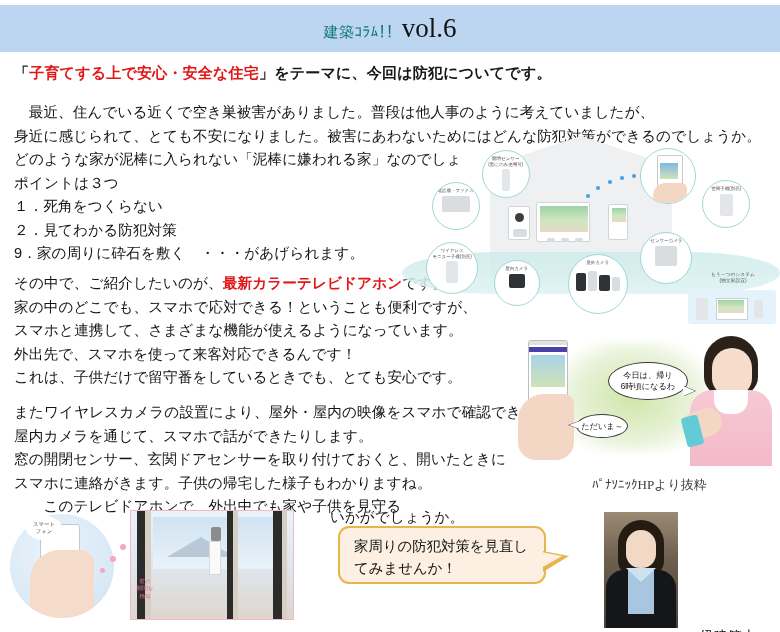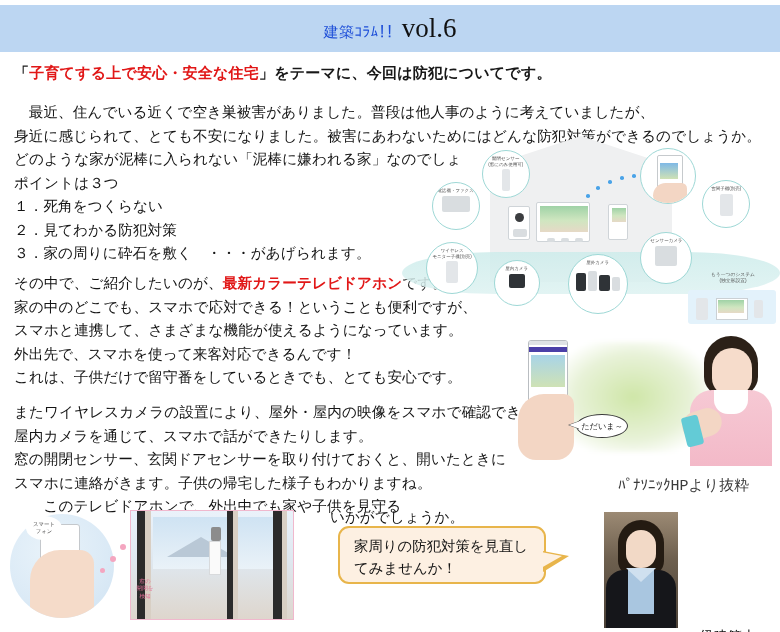--- a/index.html
+++ b/index.html
@@ -27,21 +27,21 @@
     justify-content: center;
   }
   .banner-inner {
     display: flex;
     align-items: baseline;
     white-space: pre;
   }
   .banner-small {
     font-family: Liberation Mono, monospace;
     font-size: 15px;
-    color: #1d4ed8;
+    color: #0f766e;
     letter-spacing: 0.5px;
   }
   .banner-big {
     font-family: "Liberation Serif", "DejaVu Serif", serif;
     font-size: 27px;
     color: #111111;
     letter-spacing: 1px;
     margin-left: 14px;
   }
   .banner-vol {
@@ -322,23 +322,23 @@
     content: ""; position: absolute;
     left: -8px; top: 6px;
     width: 0; height: 0;
     border-top: 4px solid transparent;
     border-bottom: 4px solid transparent;
     border-right: 11px solid #ffffff;
     filter: drop-shadow(-1px 0 0 #3a3a3a);
   }
   .credit {
     position: absolute;
-    left: 618px; top: 476px;
-    font-family: Liberation Mono, monospace;
-    font-size: 15px;
+    left: 592px; top: 476px;
+    font-family: Liberation Serif, serif;
+    font-size: 13px;
     color: #3a3a3a;
     white-space: pre;
   }
 
   
   .bl-scene { position: absolute; left: 4px; top: 506px; width: 330px; height: 120px; }
   .circle-photo {
     position: absolute;
     left: 6px; top: 8px;
     width: 104px; height: 104px;
@@ -444,21 +444,21 @@
 
 <div class="banner">
   <div class="banner-inner">
     <span class="banner-small">建築ｺﾗﾑ！！</span>
     <span class="banner-vol">vol.6</span>
   </div>
 </div>
 
 <div class="lede"><span class="blk">「</span><span class="red">子育てする上で安心・安全な住宅</span><span class="blk">」</span><span class="blk">をテーマに、今回は</span><span class="blk">防犯</span><span class="blk">についてです。</span></div>
 
-<div class="para para-1"><div>　最近、住んでいる近くで空き巣被害がありました。普段は他人事のように考えていましたが、</div><div>身近に感じられて、とても不安になりました。被害にあわないためにはどんな防犯対策ができるのでしょうか。</div><div>どのような家が泥棒に入られない「泥棒に嫌われる家」なのでしょ</div><div>ポイントは３つ</div><div>１．死角をつくらない</div><div>２．見てわかる防犯対策</div><div>３．家の周りに砕石を敷く　・・・があげられます。</div></div>
+<div class="para para-1"><div>　最近、住んでいる近くで空き巣被害がありました。普段は他人事のように考えていましたが、</div><div>身近に感じられて、とても不安になりました。被害にあわないためにはどんな防犯対策ができるのでしょうか。</div><div>どのような家が泥棒に入られない「泥棒に嫌われる家」なのでしょ</div><div>ポイントは３つ</div><div>１．死角をつくらない</div><div>２．見てわかる防犯対策</div><div>9．家の周りに砕石を敷く　・・・があげられます。</div></div>
 
 <div class="para para-2"><div><span>その中で、ご紹介したいのが、</span><span class="hi">最新カラーテレビドアホン</span><span>です。</span></div><div>家の中のどこでも、スマホで応対できる！ということも便利ですが、</div><div>スマホと連携して、さまざまな機能が使えるようになっています。</div><div>外出先で、スマホを使って来客対応できるんです！</div><div>これは、子供だけで留守番をしているときでも、とても安心です。</div></div>
 
 <div class="para para-3"><div>またワイヤレスカメラの設置により、屋外・屋内の映像をスマホで確認でき</div><div>屋内カメラを通じて、スマホで話ができたりします。</div><div>窓の開閉センサー、玄関ドアセンサーを取り付けておくと、開いたときに</div><div>スマホに連絡がきます。子供の帰宅した様子もわかりますね。</div><div>　　このテレビドアホンで、外出中でも家や子供を見守る</div></div>
 
 <div class="tail-line">いかがでしょうか。</div>
 
 <div class="callout"><div>家周りの防犯対策を見直し</div><div>てみませんか！</div></div>
 <div class="callout-tail"></div>
 <div class="callout-tail-in"></div>
@@ -563,20 +563,22 @@
 
   <div class="woman">
     <div class="w-hair"></div>
     <div class="w-face"></div>
     <div class="w-body"></div>
     <div class="w-collar"></div>
     <div class="w-arm"></div>
     <div class="sm-phone"></div>
   </div>
 
+  <div class="oval-bubble ob-1">今日は、帰り
+6時頃になるわ</div>
   <div class="oval-bubble ob-2">ただいま～</div>
 </div>
 
 <div class="credit">ﾊﾟﾅｿﾆｯｸHPより抜粋</div>
 
 <div class="bl-scene">
 
   <div class="circle-photo">
     <div class="cp-phone">
       <div class="cp-lock"></div>

